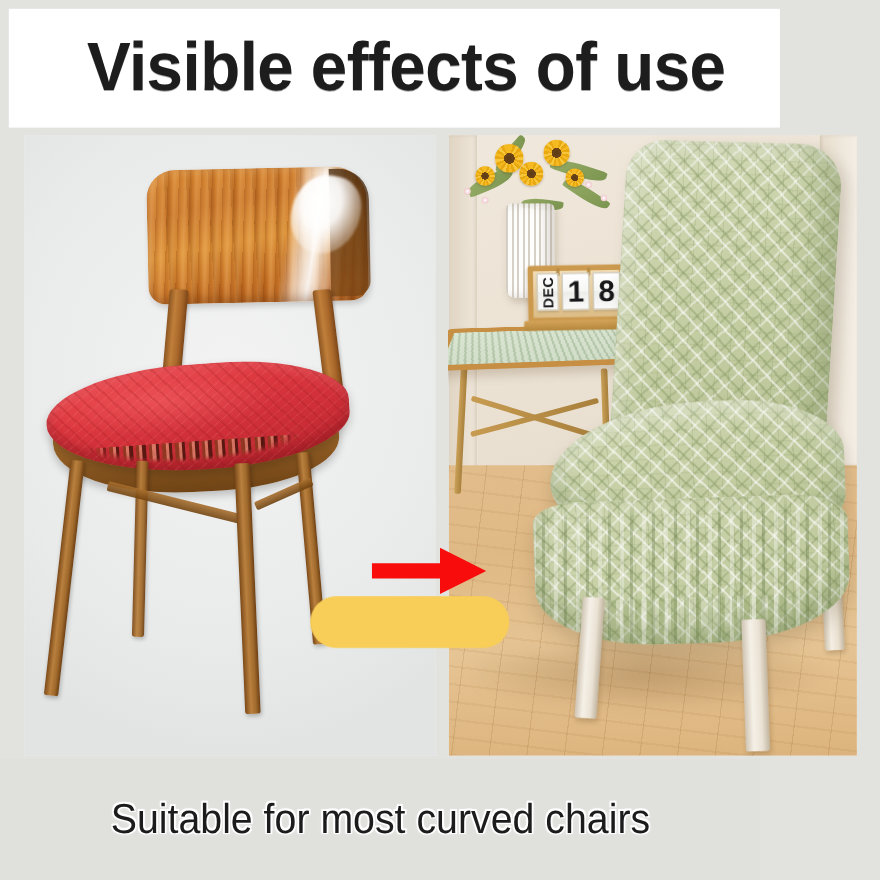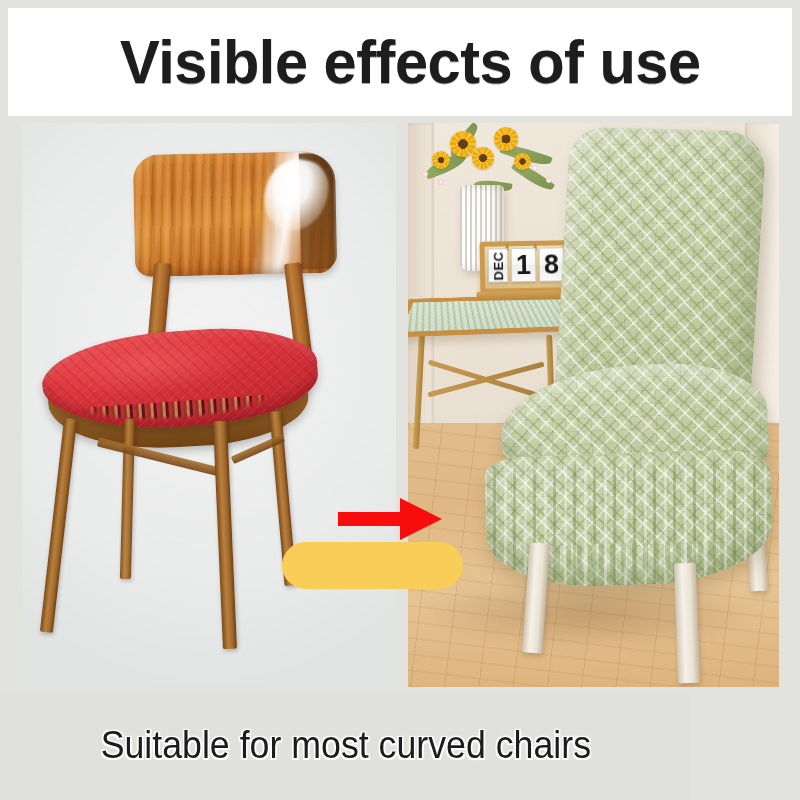--- a/index.html
+++ b/index.html
@@ -14,21 +14,21 @@
   .page {
     position: relative;
     width: 800px; height: 800px;
     background: #e2e3df;
   }
 
   
   .title-band {
     position: absolute;
     left: 8px; top: 8px;
-    width: 784px; height: 108px;
+    width: 701px; height: 108px;
     background: #ffffff;
     display: flex;
     align-items: center;
     justify-content: center;
     padding-left: 21px;
   }
   .title-text {
     font-size: 62px;
     font-weight: 700;
     letter-spacing: -0.5px;

